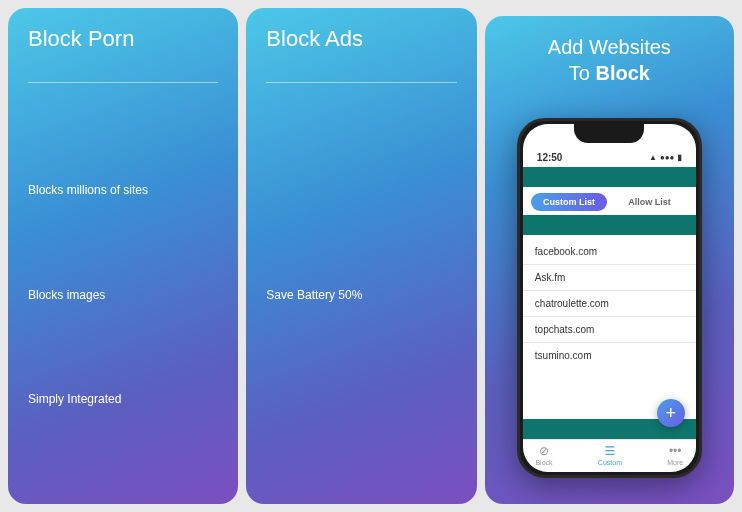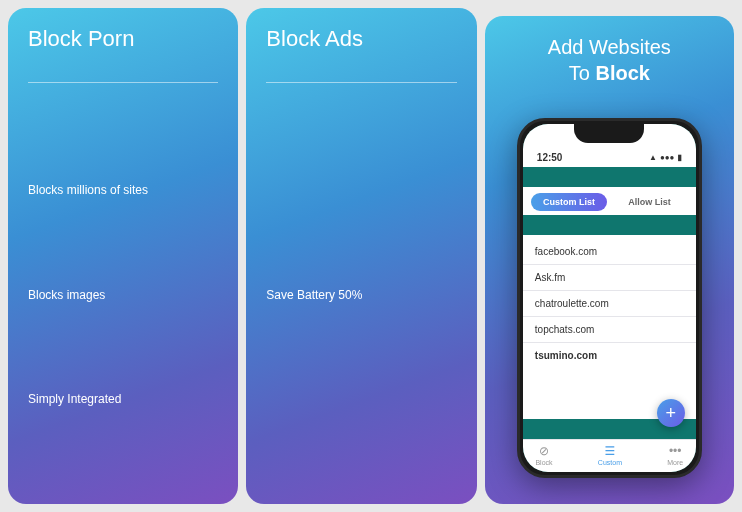--- a/index.html
+++ b/index.html
@@ -156,21 +156,21 @@
       background: white;
       padding: 4px 0;
     }
 
     .phone-list-item {
       padding: 7px 12px;
       font-size: 10px;
       color: #333;
       border-bottom: 0.5px solid #e5e5ea;
     }
-    .phone-list-item:last-child { border-bottom: none; font-weight: bold; }
+    .phone-list-item:last-child { border-bottom: none; }
 
     .phone-fab {
       position: absolute;
       bottom: 48px;
       right: 14px;
       width: 28px;
       height: 28px;
       border-radius: 50%;
       background: linear-gradient(135deg, #4a9fe8, #6b5ce7);
       display: flex;

